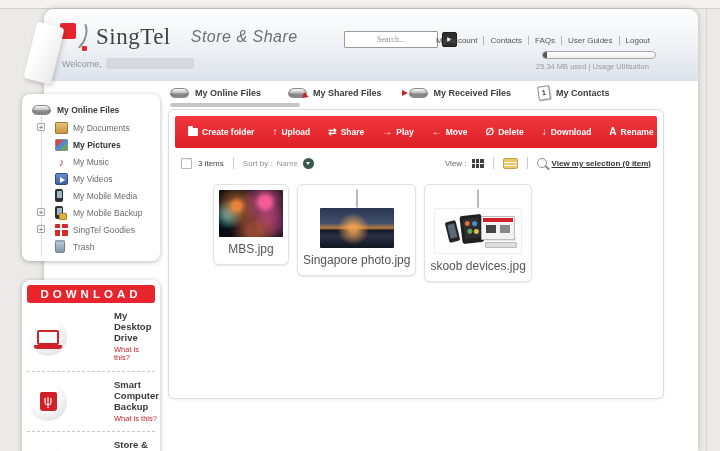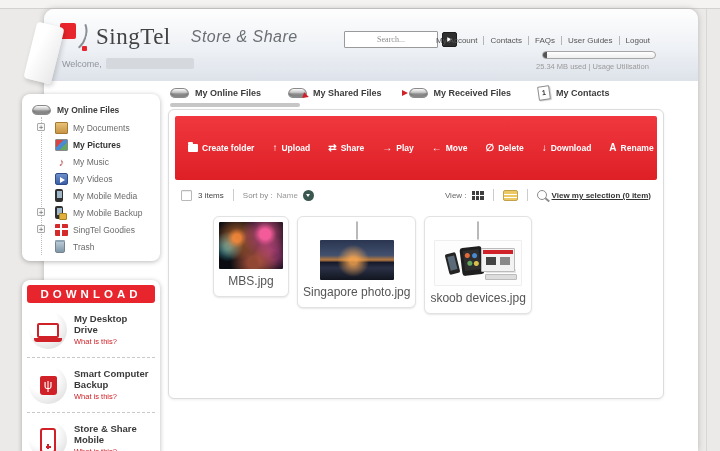--- a/index.html
+++ b/index.html
@@ -52,21 +52,21 @@
   .tabs{position:absolute;left:126px;top:77px;display:flex;gap:27px;align-items:center;}
   .tab{display:flex;align-items:center;gap:6px;font-size:9px;font-weight:bold;color:#3c3c3c;cursor:pointer;position:relative;}
   .tab-underline{position:absolute;left:126px;top:94px;width:130px;height:4px;background:#c6c6c6;border-radius:2px;}
   .ic-drive{width:17px;height:8px;background:linear-gradient(180deg,#fcfcfc 0%,#c2c2c2 45%,#8f8f8f 62%,#b8b8b8 100%);border:1px solid #8a8a8a;border-radius:45% 45% 40% 40%/85% 85% 60% 60%;box-shadow:inset 0 -2px 2px rgba(0,0,0,.25);position:relative;flex:0 0 auto;}
   .arr-shared{position:absolute;right:-3px;bottom:-2px;width:0;height:0;border-top:3px solid transparent;border-bottom:3px solid transparent;border-left:6px solid #cf2127;transform:rotate(18deg);}
   .arr-received{position:absolute;left:-8px;top:1px;width:0;height:0;border-top:3px solid transparent;border-bottom:3px solid transparent;border-left:6px solid #cf2127;}
   .ic-contacts{width:10px;height:12px;background:#fff;border:1px solid #8d8d8d;border-radius:1px;transform:rotate(-8deg);font-size:7px;font-weight:bold;color:#333;text-align:center;line-height:12px;box-shadow:1px 1px 1px rgba(0,0,0,.2);flex:0 0 auto;}
 
   
   .content-panel{position:absolute;left:124px;top:100px;width:494px;height:288px;background:#fff;border:1px solid #dcdcdc;border-radius:6px;box-shadow:0 1px 3px rgba(0,0,0,.07);}
-  .toolbar{margin:6px;height:32px;background:linear-gradient(180deg,#f0383e,#de1f26);border-radius:2px;display:flex;align-items:center;padding:16px 4px;}
+  .toolbar{margin:6px;height:32px;background:linear-gradient(180deg,#f0383e,#de1f26);border-radius:2px;display:flex;align-items:center;padding:0 4px;}
   .tb-btn{display:flex;align-items:center;gap:4px;color:#fff;font-size:8.5px;font-weight:bold;padding:0 9px;cursor:pointer;white-space:nowrap;}
   .tb-glyph{font-size:10px;font-weight:bold;line-height:10px;}
   .tb-folder{width:10px;height:8px;background:#fff;border-radius:1px;position:relative;}
   .tb-folder::before{content:"";position:absolute;top:-2px;left:0;width:5px;height:2px;background:#fff;border-radius:1px 1px 0 0;}
 
   
   .controls{display:flex;align-items:center;margin:4px 12px 0 12px;font-size:8px;color:#666;height:18px;}
   .cb{width:9px;height:9px;background:#fff;border:1px solid #b9b9b9;border-radius:1px;box-shadow:inset 0 1px 1px rgba(0,0,0,.08);flex:0 0 auto;}
   .ctl-count{margin-left:6px;color:#444;}
   .ctl-sep{width:1px;height:12px;background:#ccc;margin:0 9px;}
@@ -140,21 +140,21 @@
   .dl-header{background:#e8252c;color:#fff;font-weight:bold;font-size:11.5px;letter-spacing:4px;text-align:center;border-radius:3px;padding:3px 0;}
   .dl-item{display:flex;align-items:center;gap:7px;padding:8px 2px;border-bottom:1px dashed #c9c9c9;cursor:pointer;}
   .dl-item:last-child{border-bottom:none;}
   .dl-circle{width:38px;height:38px;border-radius:50%;background:radial-gradient(circle at 35% 28%,#ffffff 0 40%,#e6e6e6 75%,#d4d4d4 100%);flex:0 0 auto;display:flex;align-items:center;justify-content:center;flex-direction:column;}
   .ic-laptop{width:18px;height:11px;border:2.5px solid #cf2127;border-radius:2px;background:#fff;position:relative;box-sizing:content-box;}
   .ic-laptop::after{content:"";position:absolute;left:-5px;bottom:-6px;width:28px;height:3.5px;background:#cf2127;border-radius:0 0 3px 3px;}
   .ic-usb{width:17px;height:19px;background:#cf2127;border-radius:2px 2px 3px 3px;color:#fff;font-size:12px;line-height:19px;text-align:center;}
   .ic-phone-dl{width:12px;height:21px;border:2.5px solid #cf2127;border-radius:3px;background:#fff;position:relative;box-sizing:content-box;}
   .ic-phone-dl::before{content:"";position:absolute;left:3.5px;bottom:3px;width:5px;height:1.6px;background:#cf2127;}
   .ic-phone-dl::after{content:"";position:absolute;left:5.2px;bottom:1.3px;width:1.6px;height:5px;background:#cf2127;}
-  .dl-text{line-height:1.15;}
+  .dl-text{line-height:1.15;margin-left:40px;}
   .dl-title{font-size:9.5px;font-weight:bold;color:#3a3a3a;}
   .dl-link{font-size:7.5px;color:#cf2127;margin-top:2px;}
 </style>
 </head>
 <body>
 
 <div class="top-strip"></div>
 <div class="right-vline"></div>
 <div class="corner-curl"></div>
 

